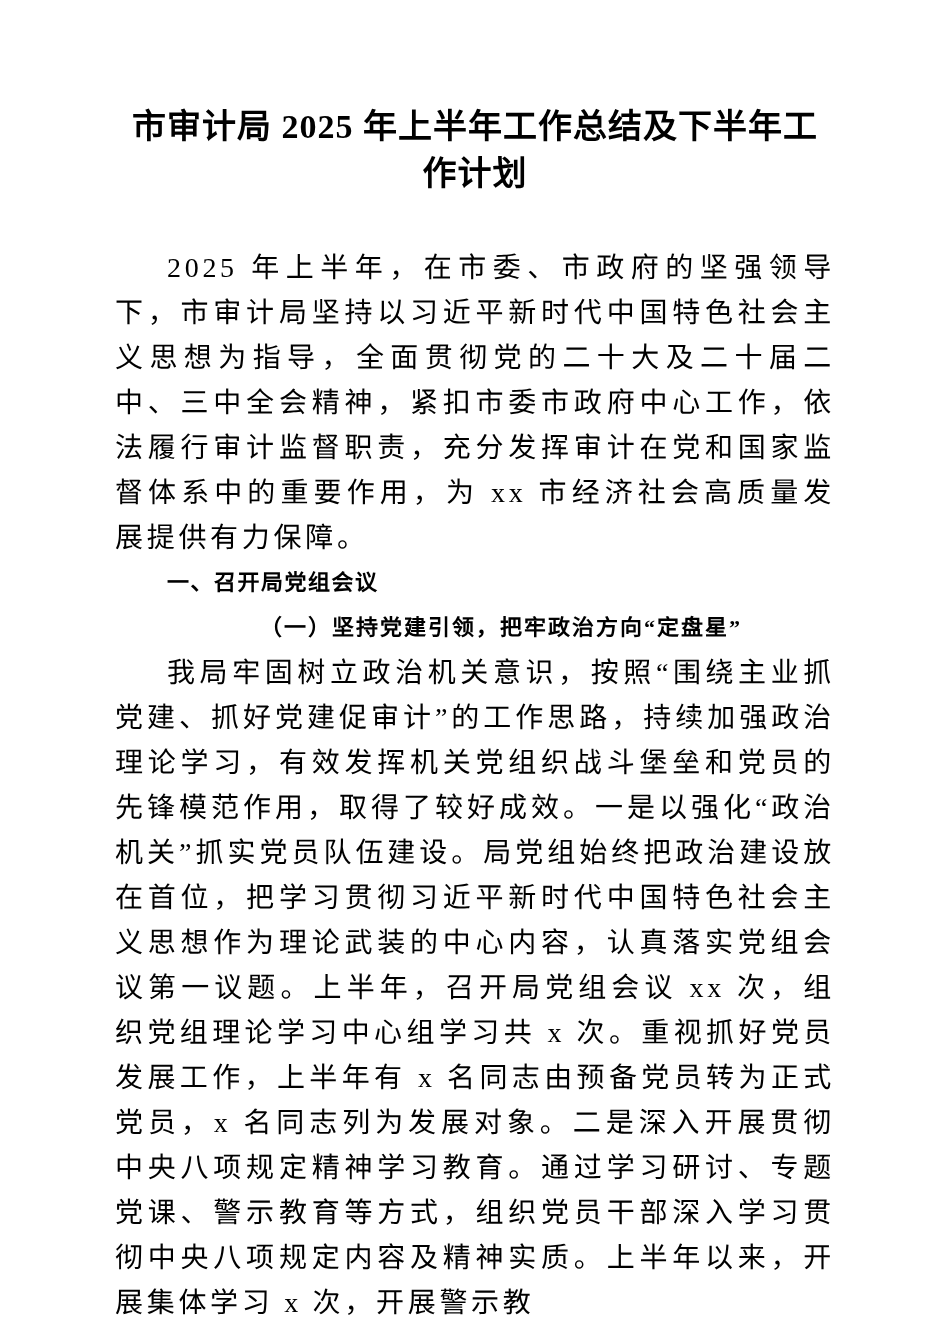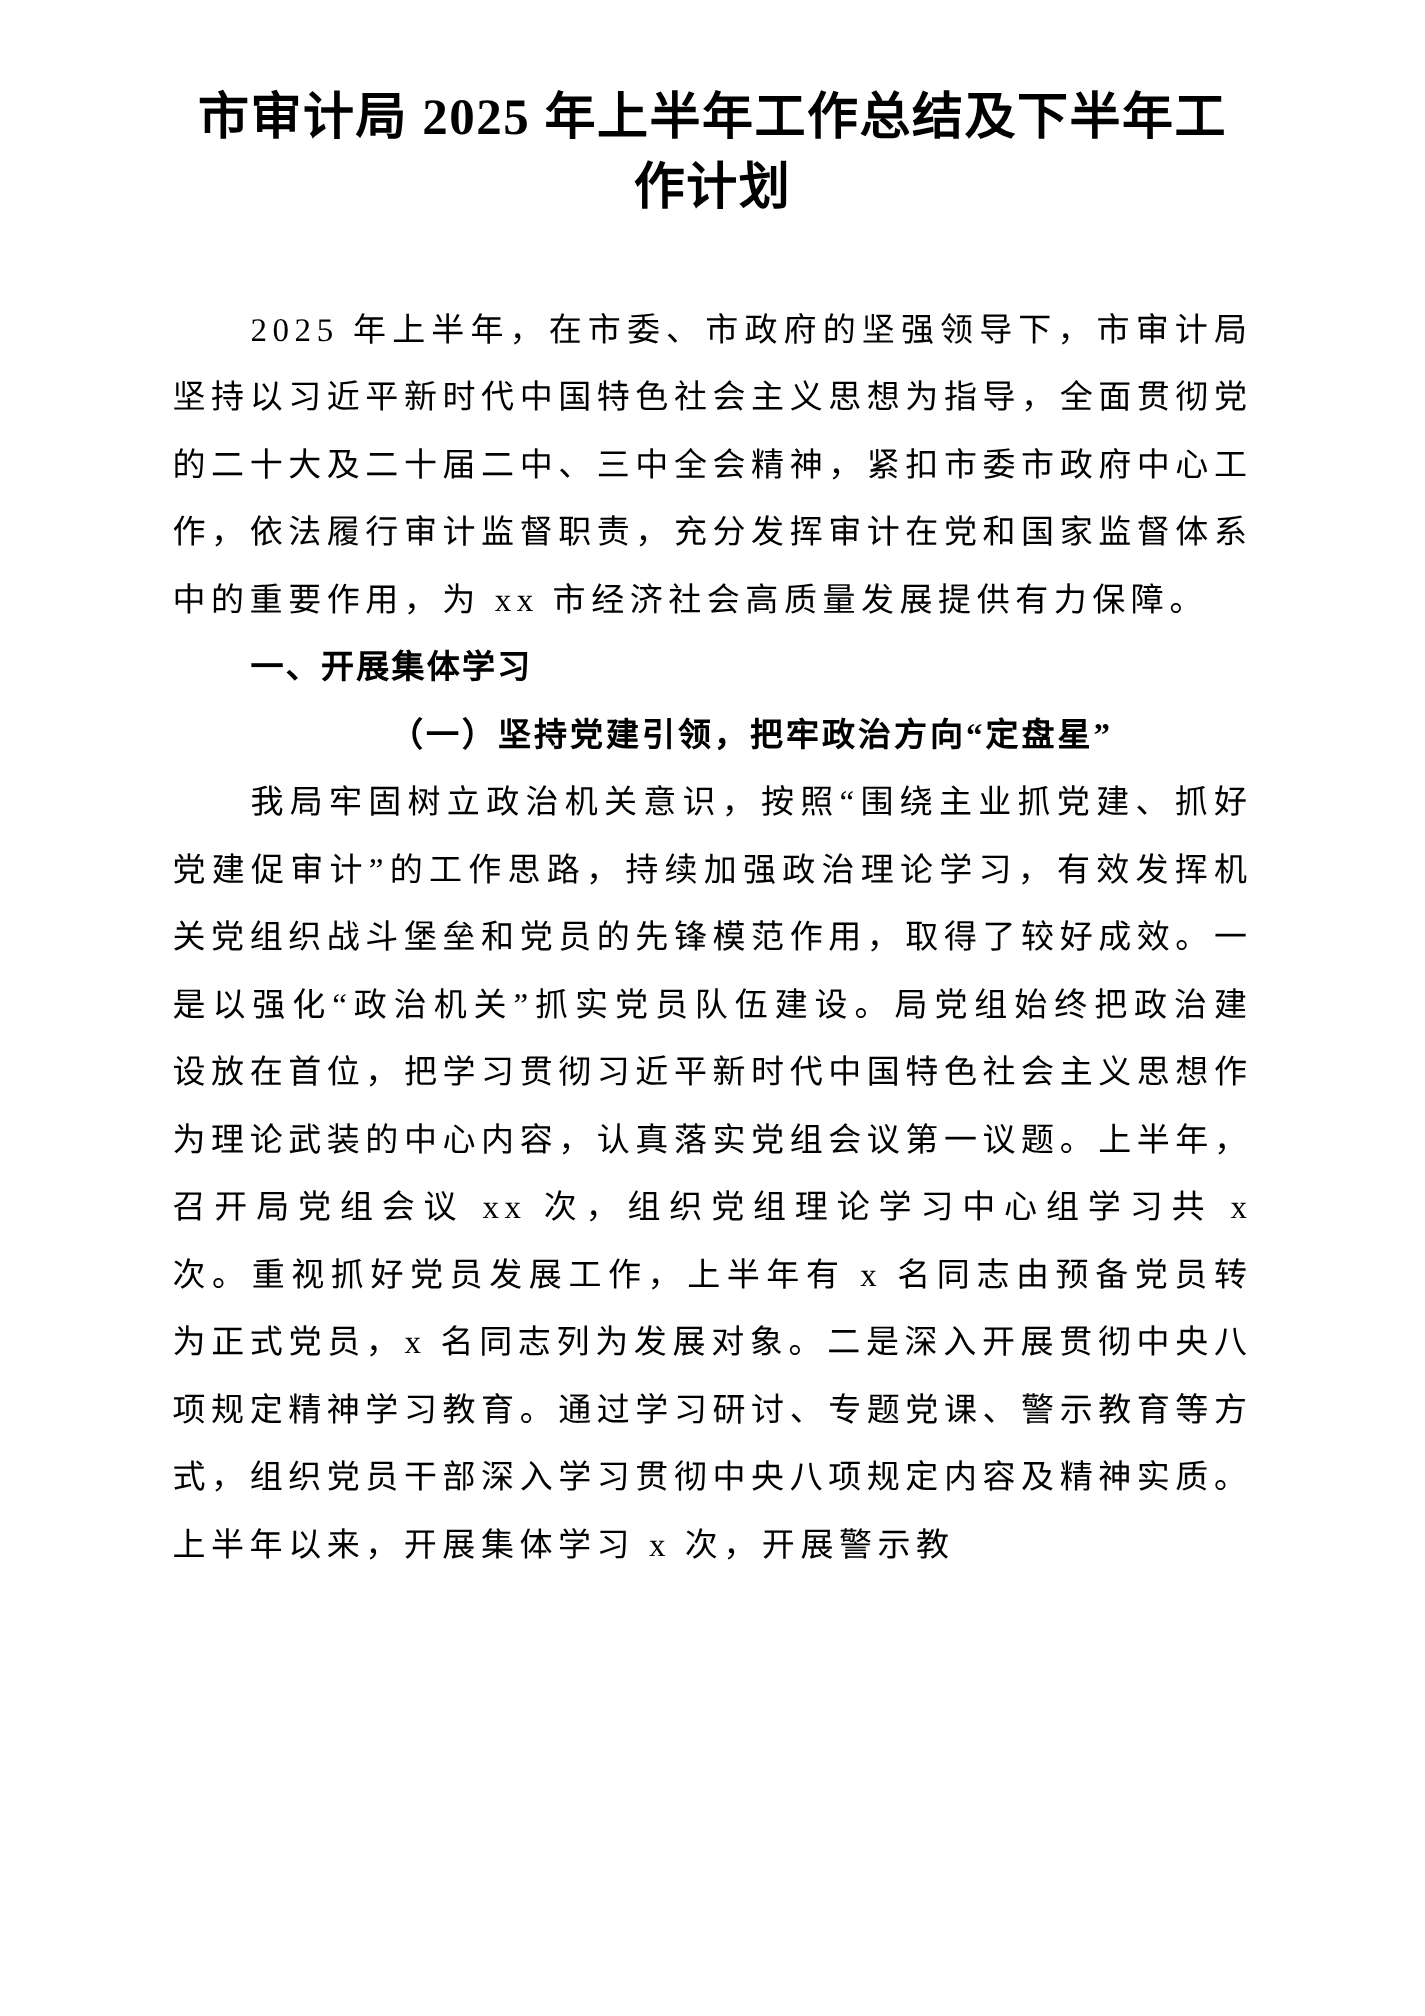--- a/index.html
+++ b/index.html
@@ -8,38 +8,38 @@
     background: #ffffff;
   }
   .page {
     position: relative;
     width: 950px;
     height: 1328px;
     margin: 0 auto;
     background: #ffffff;
     overflow: hidden;
     box-sizing: border-box;
-    padding: 55px 115px 0 115px;
+    padding: 103px 115px 0 115px;
     color: #000000;
   }
   .doc-title {
     margin: 0 0 48px 0;
     font-family: "Liberation Serif", "DejaVu Serif", serif;
     font-weight: 700;
     font-size: 34px;
     line-height: 47px;
     letter-spacing: 1px;
     text-align: center;
     color: #000000;
   }
   .body-par {
     margin: 0;
     font-family: "Liberation Serif", "DejaVu Serif", serif;
     font-weight: 400;
-    font-size: 22px;
+    font-size: 28px;
     line-height: 45px;
     letter-spacing: 3.7px;
     text-align: justify;
     text-justify: inter-ideograph;
     word-break: break-all;
     text-indent: 52px;
     color: #000000;
   }
   .heading-black {
     margin: 0;
@@ -64,18 +64,18 @@
   }
 </style>
 </head>
 <body>
 
 <div class="page">
   <h1 class="doc-title">市审计局 2025 年上半年工作总结及下半年工作计划</h1>
 
   <p class="body-par">2025 年上半年，在市委、市政府的坚强领导下，市审计局坚持以习近平新时代中国特色社会主义思想为指导，全面贯彻党的二十大及二十届二中、三中全会精神，紧扣市委市政府中心工作，依法履行审计监督职责，充分发挥审计在党和国家监督体系中的重要作用，为 xx 市经济社会高质量发展提供有力保障。</p>
 
-  <h2 class="heading-black">一、开展集体学习</h2>
+  <h2 class="heading-black">一、召开局党组会议</h2>
 
   <h3 class="heading-kai">（一）坚持党建引领，把牢政治方向“定盘星”</h3>
 
   <p class="body-par">我局牢固树立政治机关意识，按照“围绕主业抓党建、抓好党建促审计”的工作思路，持续加强政治理论学习，有效发挥机关党组织战斗堡垒和党员的先锋模范作用，取得了较好成效。一是以强化“政治机关”抓实党员队伍建设。局党组始终把政治建设放在首位，把学习贯彻习近平新时代中国特色社会主义思想作为理论武装的中心内容，认真落实党组会议第一议题。上半年，召开局党组会议 xx 次，组织党组理论学习中心组学习共 x 次。重视抓好党员发展工作，上半年有 x 名同志由预备党员转为正式党员，x 名同志列为发展对象。二是深入开展贯彻中央八项规定精神学习教育。通过学习研讨、专题党课、警示教育等方式，组织党员干部深入学习贯彻中央八项规定内容及精神实质。上半年以来，开展集体学习 x 次，开展警示教</p>
 </div>
 
 </body></html>

